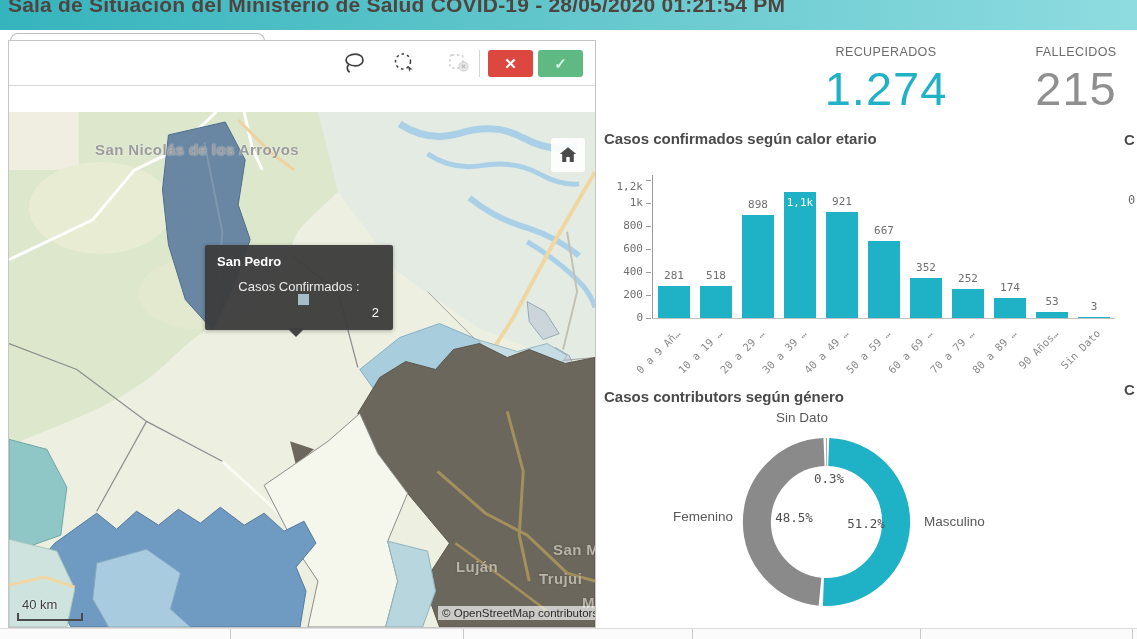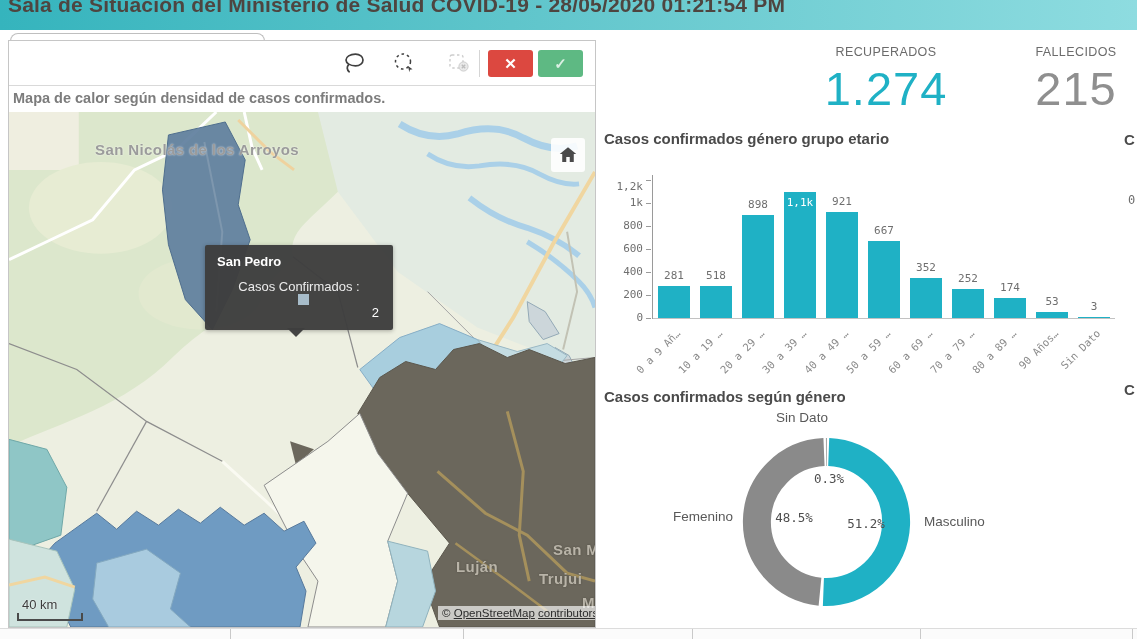--- a/index.html
+++ b/index.html
@@ -36,21 +36,21 @@
     padding:9px 12px 10px 12px;box-sizing:border-box;color:#fff;box-shadow:0 1px 4px rgba(0,0,0,.3);}
   .tooltip:after{content:"";position:absolute;left:82px;bottom:-16px;border:9px solid transparent;border-top-color:rgba(62,62,62,.97);}
   .tooltip .tt-title{font-size:13px;font-weight:bold;}
   .tooltip .tt-row{display:flex;align-items:center;margin-top:10px;font-size:13px;color:#ececec;flex-direction:column;}
   .tt-swatch{width:11px;height:11px;background:#a7bcc9;display:inline-block;margin-left:8px;}
   .tt-val{margin-left:auto;color:#fff;padding-right:2px;}
 
   .scalebar-text{position:absolute;left:13px;top:485px;font-size:13px;color:#3c3c3c;text-shadow:0 0 2px #fff;}
   .scalebar{position:absolute;left:8px;top:501px;width:66px;height:8px;border-left:2px solid #4a4a4a;border-right:2px solid #4a4a4a;border-bottom:2px solid #4a4a4a;box-sizing:border-box;}
   .attribution{position:absolute;left:429px;top:494px;background:rgba(255,255,255,.65);font-size:11.5px;color:#2b2b2b;padding:1px 4px;white-space:nowrap;}
-  .attribution a{color:#2b2b2b;text-decoration:underline;cursor:pointer;}
+  .attribution a{color:#2b2b2b;cursor:pointer;}
 
   
   .kpi{position:absolute;top:45px;width:190px;text-align:center;}
   .kpi .lab{font-size:12.5px;color:#6b6b6b;letter-spacing:.4px;}
   .kpi .val{margin-top:2px;font-size:47px;font-weight:400;letter-spacing:1px;}
 
   
   .chart-title{position:absolute;font-size:15px;font-weight:bold;color:#4a4a4a;white-space:nowrap;}
   .bar-plot{position:absolute;left:653px;top:180px;width:462px;height:138px;}
   .yaxis{position:absolute;left:-1px;top:-5px;width:1px;height:144px;background:#9a9a9a;}
@@ -105,23 +105,20 @@
             <rect x="4" y="5" width="13" height="13" rx="2" fill="none" stroke="#cdcdcd" stroke-width="1.4" stroke-dasharray="2.4 2.6"></rect>
             <circle cx="17.5" cy="16.5" r="4.6" fill="#e9e9e9" stroke="#cdcdcd"></circle>
             <path d="M15.8 14.8 l3.4 3.4 M19.2 14.8 l-3.4 3.4" stroke="#bdbdbd" stroke-width="1.3"></path>
           </svg>
       </span>
       <span class="tb-div"></span>
       <button class="tb-btn btn-cancel">✕</button>
       <button class="tb-btn btn-confirm">✓</button>
     </div>
 
-    <div class="wtitle">
-      <div class="t">Mapa de calor según densidad de casos confirmados.</div>
-    </div>
 
     <div class="map-area">
       <svg class="base" width="586" height="515" viewBox="0 0 588 516" preserveAspectRatio="none">
         <rect width="588" height="516" fill="#edefe1"></rect>
         <path d="M300,0 H588 V262 L470,216 390,160 330,80 Z" fill="#e3ebe2"></path>
         <path d="M0,0 H310 L330,80 C300,110 280,120 285,145 C250,190 200,210 165,245 C115,295 55,310 0,335 Z" fill="#dce7cc"></path>
         <path d="M0,0 H70 V58 H0 Z" fill="#efeee0"></path>
         <ellipse cx="92" cy="96" rx="72" ry="46" fill="#e7ecd3"></ellipse>
         <ellipse cx="192" cy="182" rx="62" ry="36" fill="#e2e9cf"></ellipse>
 
@@ -193,21 +190,21 @@
 
   <div class="kpi" style="left:791px">
     <div class="lab">RECUPERADOS</div>
     <div class="val" style="color:#1fb1c5">1.274</div>
   </div>
   <div class="kpi" style="left:981px">
     <div class="lab">FALLECIDOS</div>
     <div class="val" style="color:#8f8f8f">215</div>
   </div>
 
-  <div class="chart-title" style="left:604px;top:130px">Casos confirmados género grupo etario</div>
+  <div class="chart-title" style="left:604px;top:130px">Casos confirmados según calor etario</div>
   <div class="bar-plot">
     <div class="yaxis"></div>
     <div class="baseline"></div>
   <div class="bar" style="left: 5px; width: 32px; height: 32.315px; background: rgb(31, 177, 197);"></div>
       <div class="bar-label" style="left: -9px; top: 88.685px;">281</div>
       <div class="bar-xlabel" style="left: -49px; top: 147px;">0 a 9 Añ…</div>
       <div class="bar" style="left: 47px; width: 32px; height: 32.43px; background: rgb(31, 177, 197);"></div>
       <div class="bar-label" style="left: 33px; top: 88.57px;">518</div>
       <div class="bar-xlabel" style="left: -7px; top: 147px;">10 a 19 …</div>
       <div class="bar" style="left: 89px; width: 32px; height: 103.27px; background: rgb(31, 177, 197);"></div>
@@ -246,21 +243,21 @@
       <div class="ytick" style="left: -58px; top: 62px;">600</div>
       <div class="ydash" style="left: -7px; top: 69px;"></div>
       <div class="ytick" style="left: -58px; top: 39px;">800</div>
       <div class="ydash" style="left: -7px; top: 46px;"></div>
       <div class="ytick" style="left: -58px; top: 16px;">1k</div>
       <div class="ydash" style="left: -7px; top: 23px;"></div>
       <div class="ytick" style="left: -58px; top: -7px; margin-top: 7px;">1,2k</div>
       <div class="ydash" style="left: -7px; top: 0px;"></div>
     </div>
 
-  <div class="chart-title" style="left:604px;top:388px">Casos confirmados según género</div>
+  <div class="chart-title" style="left:604px;top:388px">Casos contributors según género</div>
   <svg class="donut-svg" width="380" height="220" viewBox="0 0 380 220">
       <path d="M 188.7 50.0 A 70 70 0 1 1 183.4 189.9" fill="none" stroke="#1fb1c5" stroke-width="28"></path>
       <path d="M 180.0 189.7 A 70 70 0 0 1 184.0 50.1" fill="none" stroke="#8a8a8a" stroke-width="28"></path>
       <path d="M 186.0 50.0 A 70 70 0 0 1 186.7 50.0" fill="none" stroke="#8a8a8a" stroke-width="28"></path>
     </svg>
   <div class="d-side" style="left:757px;top:410px;width:90px;text-align:center">Sin Dato</div>
   <div class="d-side" style="left:643px;top:509px;width:90px;text-align:right">Femenino</div>
   <div class="d-side" style="left:924px;top:514px;width:100px">Masculino</div>
   <div class="d-pct" style="left:799px;top:471px">0.3%</div>
   <div class="d-pct" style="left:764px;top:510px">48.5%</div>

